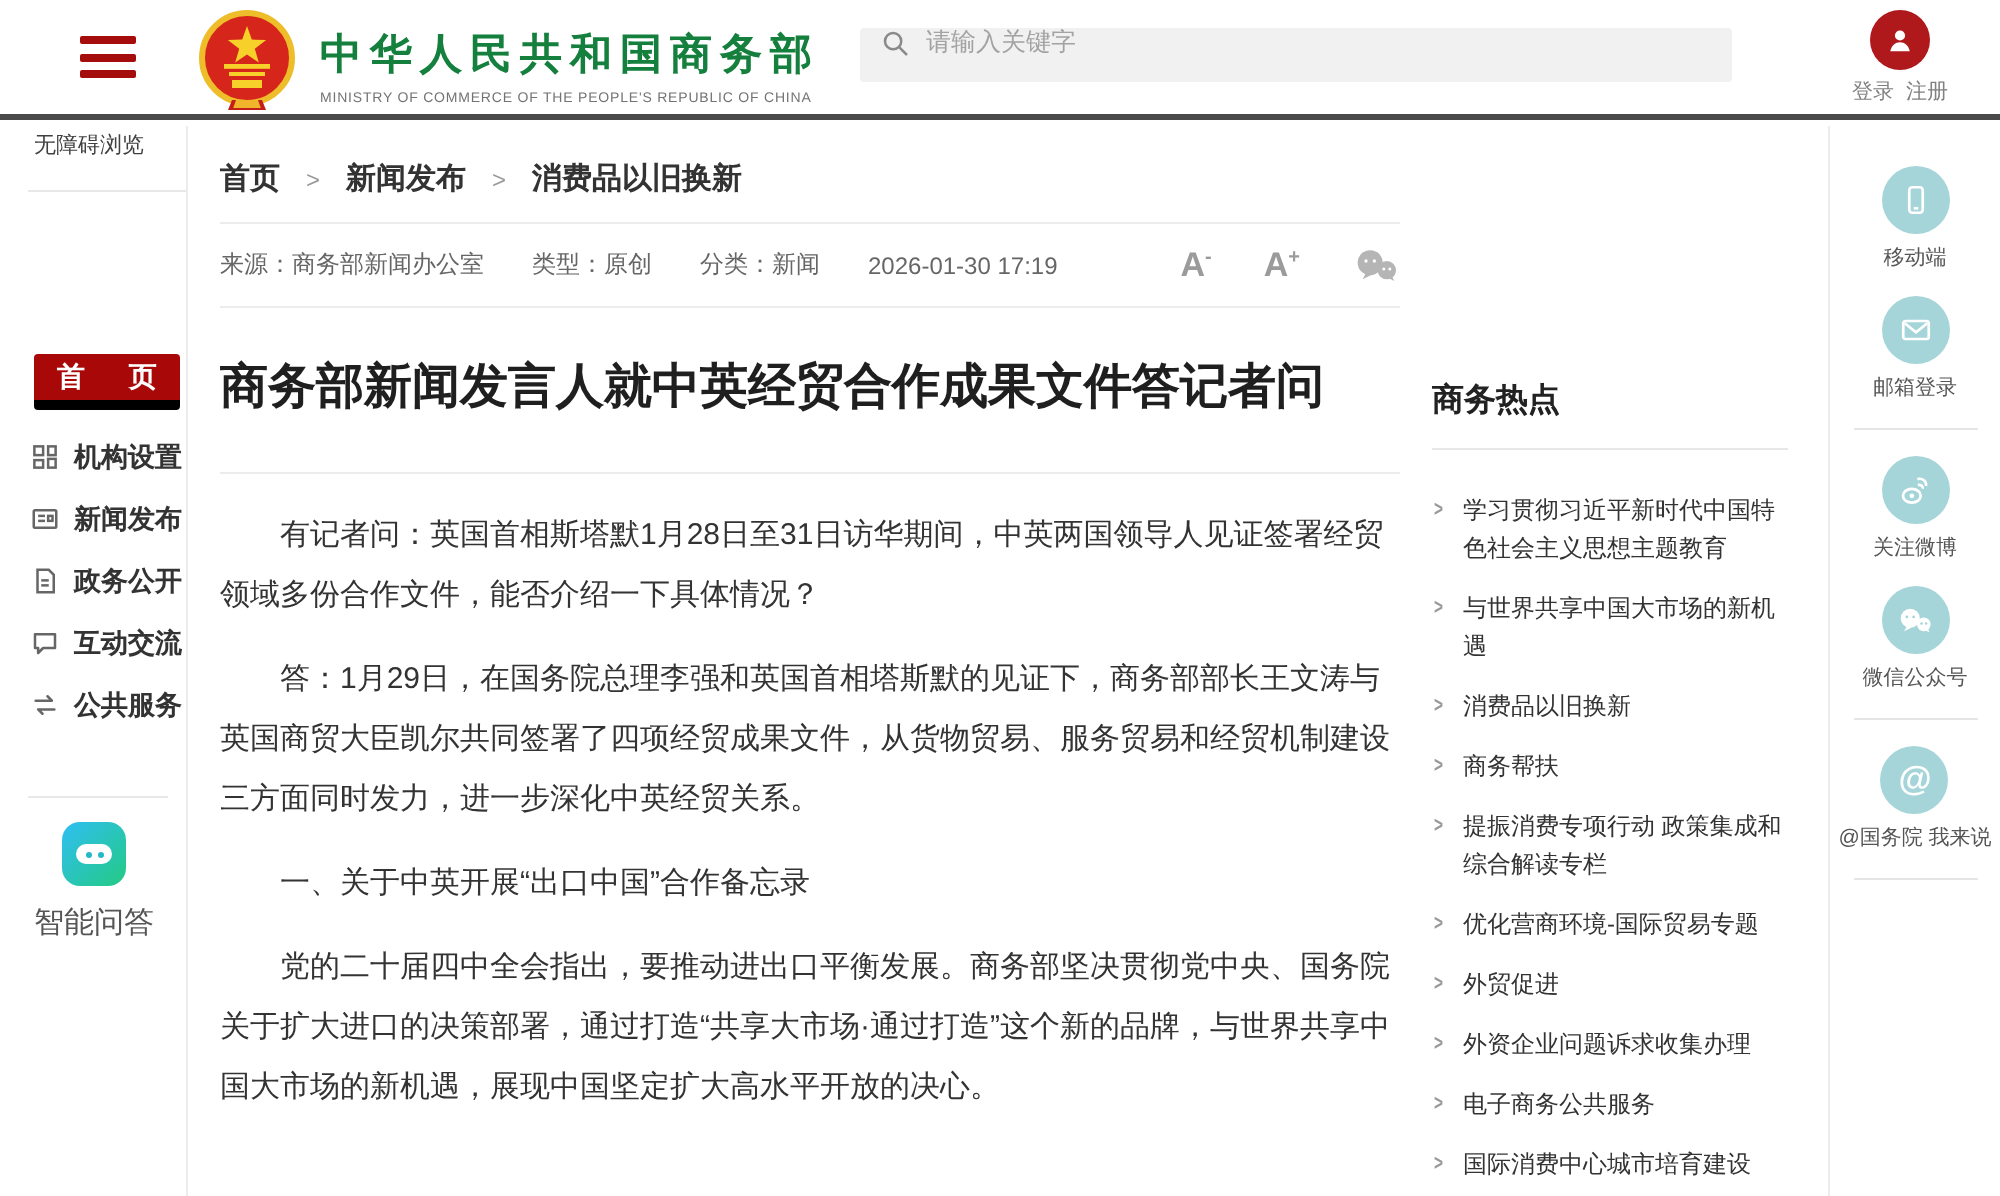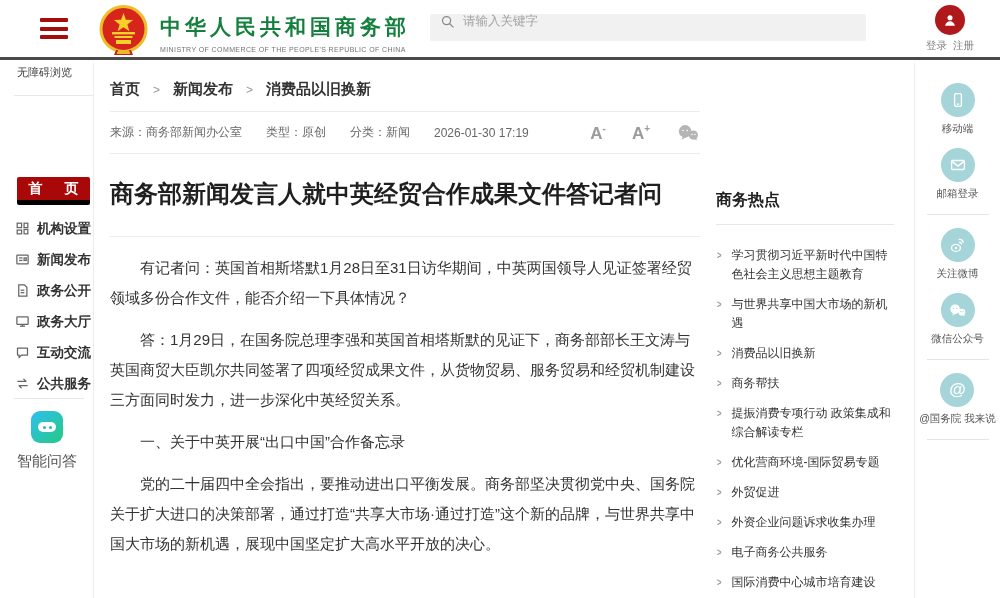--- a/index.html
+++ b/index.html
@@ -149,30 +149,20 @@
     </div>
     <div class="menu-item">
       <svg class="mi" viewBox="0 0 24 24">
           <g fill="none" stroke="#666" stroke-width="2">
             <path d="M6 3h9l4 4v14H6z"></path>
             <line x1="9" y1="11.5" x2="15" y2="11.5"></line>
             <line x1="9" y1="15.5" x2="15" y2="15.5"></line>
           </g>
         </svg>
       <span class="ml">政务公开</span>
-    </div>
-    <div class="menu-item">
-      <svg class="mi" viewBox="0 0 24 24">
-          <g fill="none" stroke="#666" stroke-width="2">
-            <rect x="3" y="4.5" width="18" height="12" rx="1"></rect>
-            <line x1="12" y1="16.5" x2="12" y2="19.5"></line>
-            <line x1="8" y1="19.5" x2="16" y2="19.5"></line>
-          </g>
-        </svg>
-      <span class="ml">政务大厅</span>
     </div>
     <div class="menu-item">
       <svg class="mi" viewBox="0 0 24 24">
           <path d="M4 5h16v11H10.5L6.5 20v-4H4z" fill="none" stroke="#666" stroke-width="2" stroke-linejoin="round"></path>
         </svg>
       <span class="ml">互动交流</span>
     </div>
     <div class="menu-item">
       <svg class="mi" viewBox="0 0 24 24">
           <g fill="none" stroke="#666" stroke-width="2" stroke-linecap="round" stroke-linejoin="round">

